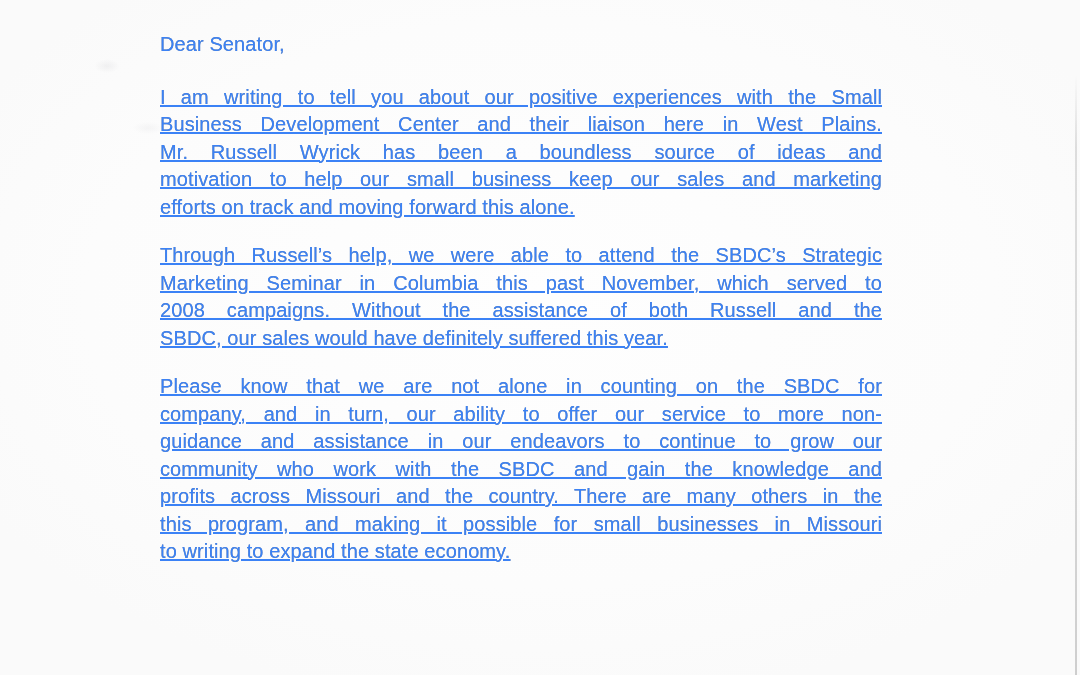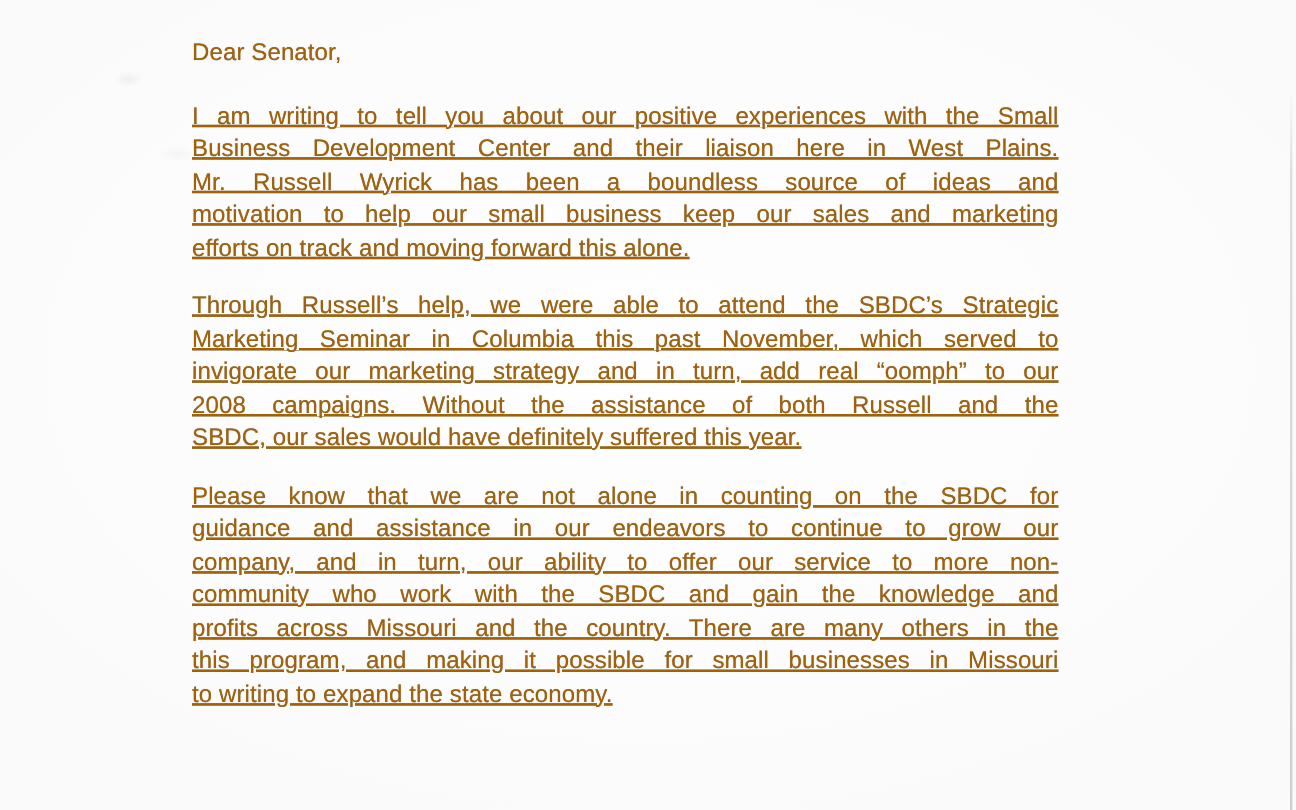--- a/index.html
+++ b/index.html
@@ -32,21 +32,21 @@
     height: 600px;
     background: linear-gradient(to bottom, rgba(185,185,185,0) 0%, rgba(185,185,185,0.45) 12%, rgba(180,180,180,0.5) 60%, rgba(170,170,170,0.55) 100%);
   }
   .page {
     position: absolute;
     left: 160px;
     top: 31px;
     width: 722px;
     font-size: 20px;
     line-height: 27.5px;
-    color: #a16207;
+    color: #3b82f6;
     text-shadow: 0 0 0.6px rgba(40,40,40,0.55);
     letter-spacing: 0.1px;
   }
   .salutation {
     margin: 0 0 25px 0;
   }
   .para {
     margin: 0 0 21px 0;
     text-decoration: underline;
   }
@@ -75,29 +75,28 @@
     <div class="line">I am writing to tell you about our positive experiences with the Small</div>
     <div class="line">Business Development Center and their liaison here in West Plains.</div>
     <div class="line">Mr. Russell Wyrick has been a boundless source of ideas and</div>
     <div class="line">motivation to help our small business keep our sales and marketing</div>
     <div class="line last-line">efforts on track and moving forward this alone.</div>
   </div>
 
   <div class="para">
     <div class="line">Through Russell’s help, we were able to attend the SBDC’s Strategic</div>
     <div class="line">Marketing Seminar in Columbia this past November, which served to</div>
-    <div class="line">invigorate our marketing strategy and in turn, add real “oomph” to our</div>
     <div class="line">2008 campaigns.  Without the assistance of both Russell and the</div>
     <div class="line last-line">SBDC, our sales would have definitely suffered this year.</div>
   </div>
 
   <div class="para">
     <div class="line">Please know that we are not alone in counting on the SBDC for</div>
+    <div class="line">company, and in turn, our ability to offer our service to more non-</div>
     <div class="line">guidance and assistance in our endeavors to continue to grow our</div>
-    <div class="line">company, and in turn, our ability to offer our service to more non-</div>
     <div class="line">community who work with the SBDC and gain the knowledge and</div>
     <div class="line">profits across Missouri and the country.  There are many others in the</div>
     <div class="line">this program, and making it possible for small businesses in Missouri</div>
     <div class="line last-line">to writing to expand the state economy.</div>
   </div>
 
 
 </div>
 
 </body></html>

